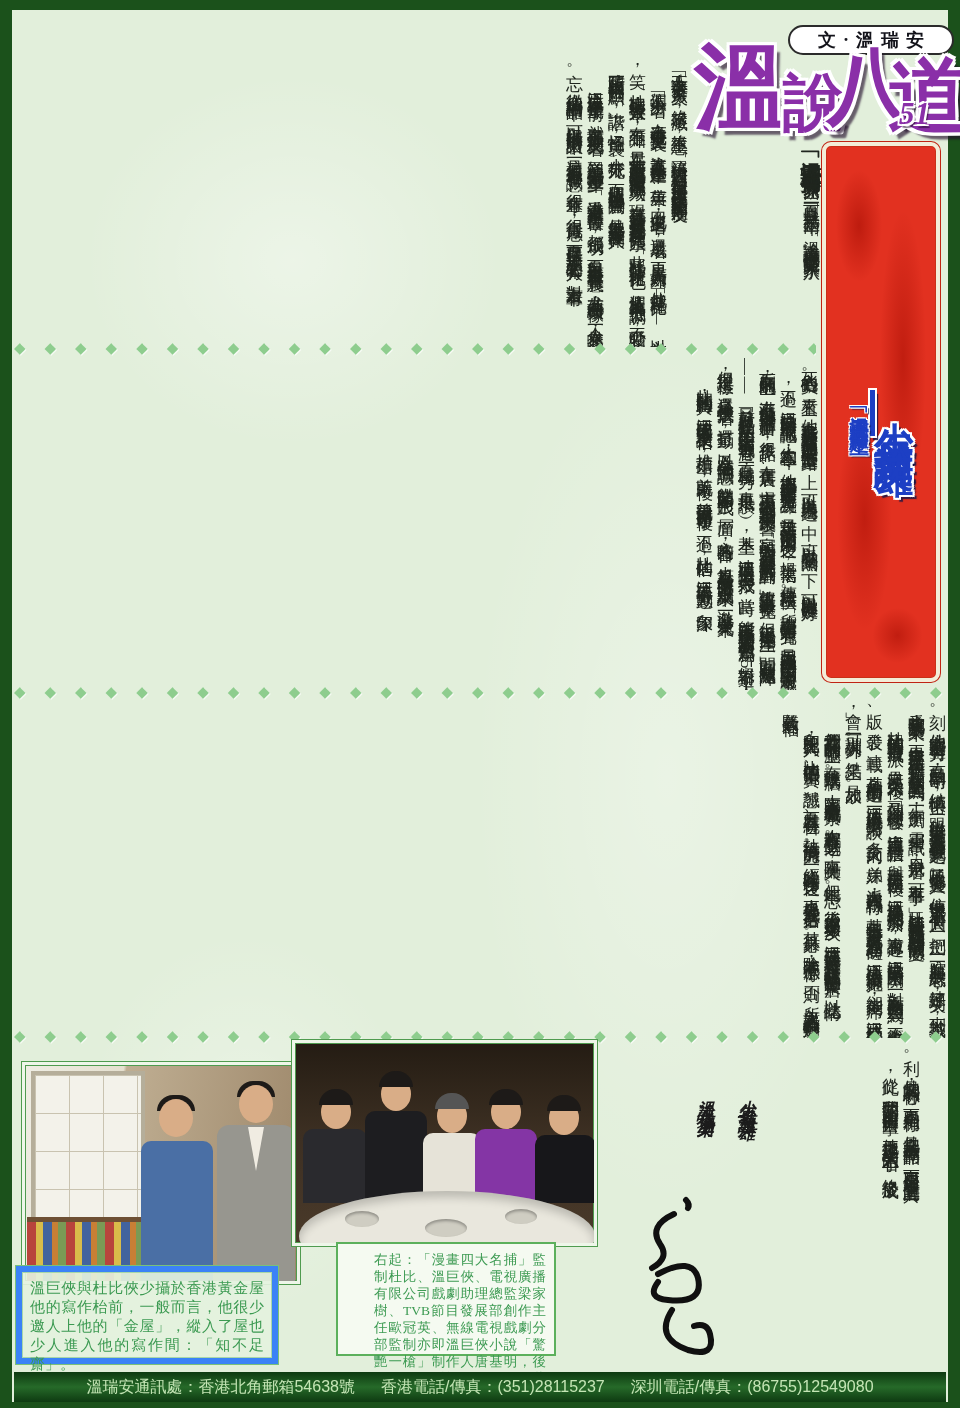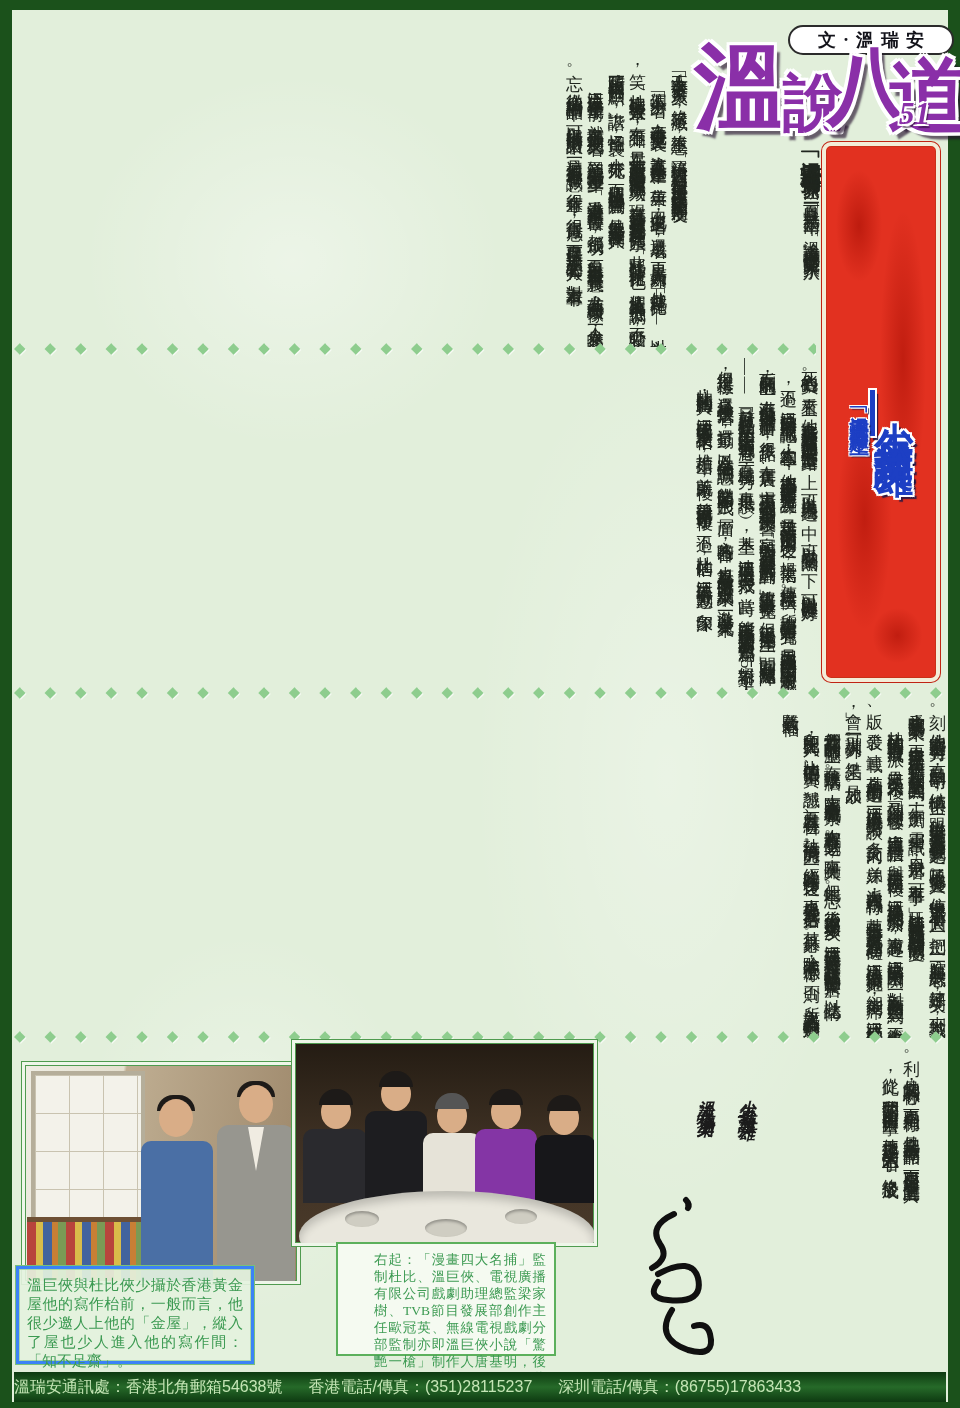--- a/index.html
+++ b/index.html
@@ -84,30 +84,30 @@
   .body-b{position:absolute;top:44px;width:78px;height:158px;border-radius:12px 12px 0 0;background:#97968f;}
   .shirt-v{position:absolute;top:46px;width:16px;height:44px;background:#f0ece2;clip-path:polygon(0 0,100% 0,50% 100%);}
   .photoM{left:292px;top:1040px;width:305px;height:206px;
           background:linear-gradient(#241c13 0%,#3c2f22 45%,#4a3a2a 100%);}
   .pm-table{position:absolute;left:4px;top:148px;width:296px;height:90px;border-radius:50%;
             background:#e9e7dd;box-shadow:inset 0 6px 10px rgba(0,0,0,.2);}
   .dish{position:absolute;border-radius:50%;background:#cfcdc2;box-shadow:inset 0 2px 3px rgba(0,0,0,.3);}
   
   .caption{position:absolute;box-sizing:border-box;color:#3c9a52;
            font-size:15px;line-height:19px;padding:7px 8px;text-align:justify;}
-  .capL{left:16px;top:1266px;width:238px;height:98px;background:rgba(228,242,222,.92);
-        border:3px solid #3b82f6;box-shadow:0 0 0 1px #79c179, inset 0 0 0 1px #a8d8a8;}
+  .capL{left:16px;top:1266px;width:262px;height:98px;background:rgba(228,242,222,.92);
+        border:6px solid #3b82f6;box-shadow:0 0 0 1px #79c179, inset 0 0 0 1px #a8d8a8;}
   .capM{left:336px;top:1242px;width:220px;height:114px;background:#f5faf1;
         border:2px solid #5cb05c;font-size:13.5px;line-height:17px;padding-left:36px;}
   
   .sig{position:absolute;left:616px;top:1192px;}
   
   .footer{position:absolute;left:14px;top:1372px;width:932px;height:30px;
           background:linear-gradient(#0c350f,#22602500 0) , linear-gradient(#0e3a11,#266a29 50%,#0e3a11);
-          display:flex;align-items:center;gap:26px;
+          display:flex;align-items:center;justify-content:center;gap:26px;
           color:#c4e5b5;font-size:16px;font-family:"Liberation Sans","DejaVu Sans",sans-serif;}
 </style>
 </head>
 <body>
 
 <div class="page">
   <div class="sheet"></div>
 
   <div class="byline-pill">
     <span>文·溫瑞安</span>
@@ -204,15 +204,15 @@
     <span class="dish" style="left:130px;top:176px;width:42px;height:18px;"></span>
     <span class="dish" style="left:210px;top:166px;width:32px;height:15px;"></span>
   </div>
 
   <div class="caption capL">溫巨俠與杜比俠少攝於香港黃金屋他的寫作枱前，一般而言，他很少邀人上他的「金屋」，縱入了屋也少人進入他的寫作間：「知不足齋」。</div>
   <div class="caption capM">右起：「漫畫四大名捕」監制杜比、溫巨俠、電視廣播有限公司戲劇助理總監梁家樹、TVB節目發展部創作主任歐冠英、無線電視戲劇分部監制亦即溫巨俠小說「驚艷一槍」制作人唐基明，後為自成一派社長特別助理葉浩。</div>
 
   <div class="footer">
     <span>溫瑞安通訊處：香港北角郵箱54638號</span>
     <span>香港電話/傳真：(351)28115237</span>
-    <span>深圳電話/傳真：(86755)17863433</span>
+    <span>深圳電話/傳真：(86755)12549080</span>
   </div>
 </div>
 
 </body></html>

